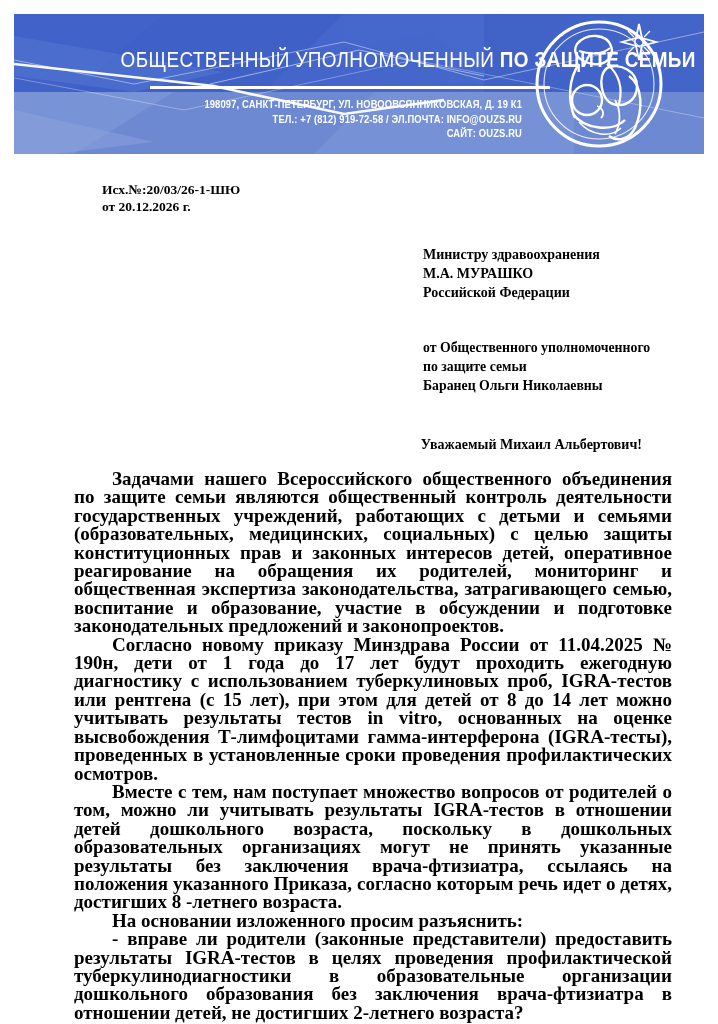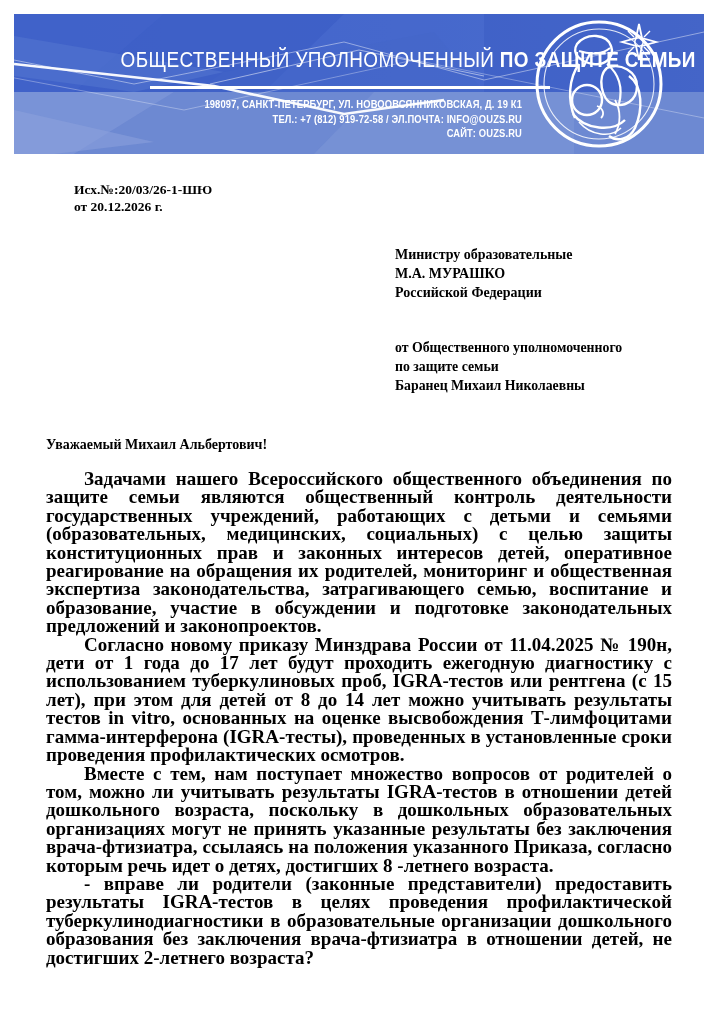--- a/index.html
+++ b/index.html
@@ -80,20 +80,21 @@
     color: #ffffff;
     white-space: nowrap;
     transform: scaleX(0.92);
     transform-origin: right center;
   }
 
   
   .page {
     padding: 0 46px;
     box-sizing: border-box;
+    margin-left: 28px;
   }
   .outgoing {
     margin-top: 28px;
     font-size: 13.5px;
     font-weight: 700;
     line-height: 16.5px;
     padding-left: 28px;
   }
   .addressee {
     margin-top: 30px;
@@ -104,21 +105,21 @@
   }
   .from-block {
     margin-top: 36px;
     padding-left: 349px;
     font-size: 13.8px;
     font-weight: 700;
     line-height: 19px;
   }
   .salutation {
     margin-top: 42px;
-    text-align: left;
+    text-align: right;
     font-size: 14px;
     font-weight: 700;
     padding-right: 30px;
   }
   .body-text {
     margin-top: 17px;
     font-size: 19px;
     line-height: 18.4px;
     text-align: justify;
     text-justify: inter-word;
@@ -211,33 +212,34 @@
 </div>
 
 <div class="page">
 
   <div class="outgoing">
     <div>Исх.№:20/03/26-1-ШЮ</div>
     <div>от 20.12.2026 г.</div>
   </div>
 
   <div class="addressee">
-    <div>Министру образовательные</div>
+    <div>Министру здравоохранения</div>
     <div>М.А. МУРАШКО</div>
     <div>Российской Федерации</div>
   </div>
 
   <div class="from-block">
     <div>от Общественного уполномоченного</div>
     <div>по защите семьи</div>
-    <div>Баранец Михаил Николаевны</div>
+    <div>Баранец Ольги Николаевны</div>
   </div>
 
   <div class="salutation">Уважаемый Михаил Альбертович!</div>
 
   <div class="body-text">
     <p>Задачами нашего Всероссийского общественного объединения по защите семьи являются общественный контроль деятельности государственных учреждений, работающих с детьми и семьями (образовательных, медицинских, социальных) с целью защиты конституционных прав и законных интересов детей, оперативное реагирование на обращения их родителей, мониторинг и общественная экспертиза законодательства, затрагивающего семью, воспитание и образование, участие в обсуждении и подготовке законодательных предложений и законопроектов.</p>
     <p>Согласно новому приказу Минздрава России от 11.04.2025 № 190н, дети от 1 года до 17 лет будут проходить ежегодную диагностику с использованием туберкулиновых проб, IGRA-тестов или рентгена (с 15 лет), при этом для детей от 8 до 14 лет можно учитывать результаты тестов in vitro, основанных на оценке высвобождения Т-лимфоцитами гамма-интерферона (IGRA-тесты), проведенных в установленные сроки проведения профилактических осмотров.</p>
     <p>Вместе с тем, нам поступает множество вопросов от родителей о том, можно ли учитывать результаты IGRA-тестов в отношении детей дошкольного возраста, поскольку в дошкольных образовательных организациях могут не принять указанные результаты без заключения врача-фтизиатра, ссылаясь на положения указанного Приказа, согласно которым речь идет о детях, достигших 8 -летнего возраста.</p>
+    <p>На основании изложенного просим разъяснить:</p>
     <p>- вправе ли родители (законные представители) предоставить результаты IGRA-тестов в целях проведения профилактической туберкулинодиагностики в образовательные организации дошкольного образования без заключения врача-фтизиатра в отношении детей, не достигших 2-летнего возраста?</p>
   </div>
 
 </div>
 
 </body></html>

